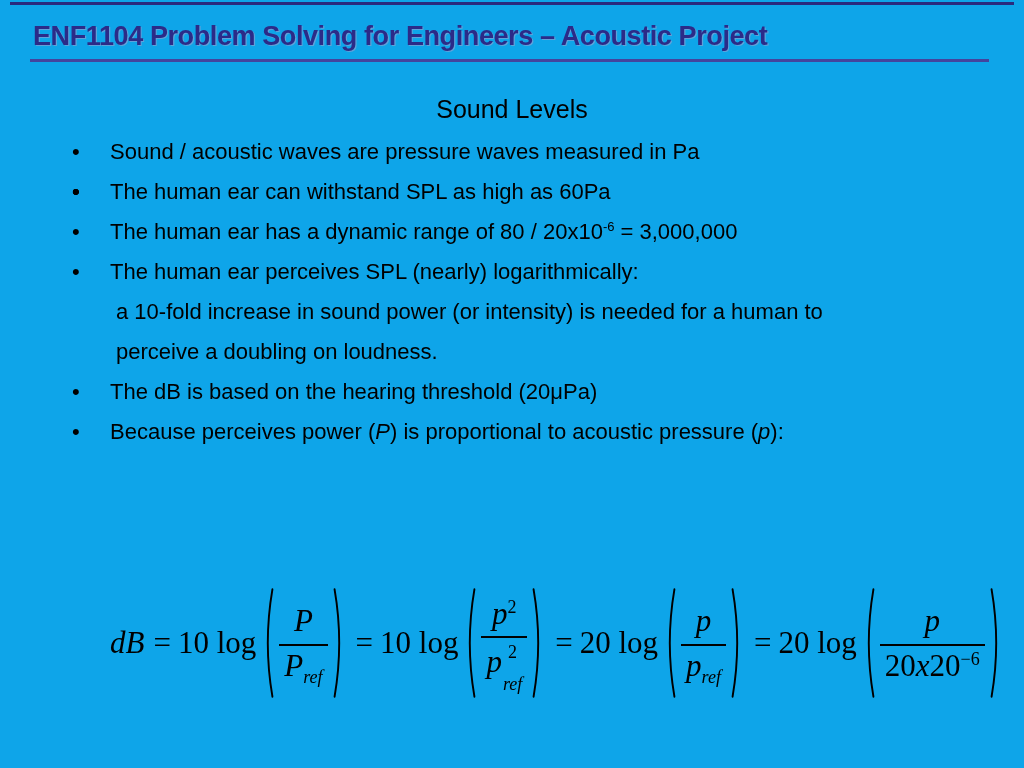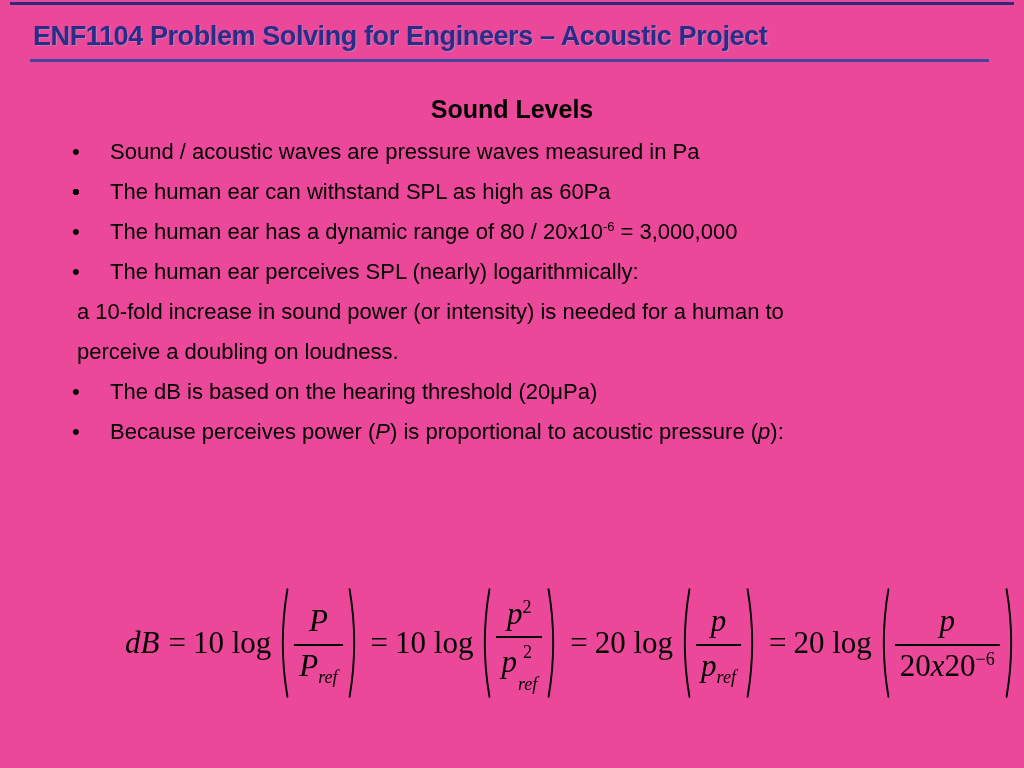--- a/index.html
+++ b/index.html
@@ -1,40 +1,40 @@
 <!DOCTYPE html>
 <html><head>
 <meta charset="utf-8">
 <style>
   html,body{margin:0;padding:0;background:#fff;}
   body{width:1024px;height:768px;overflow:hidden;position:relative;
        font-family:"Liberation Sans",sans-serif;color:#000;}
-  .slide{position:absolute;inset:0;background:#ec4899;}
+  .slide{position:absolute;inset:0;background:#0ea5e9;}
 
   
   .top-line{position:absolute;top:2px;left:10px;right:10px;height:3px;background:#2A2A7E;}
   .header-title{position:absolute;top:21px;left:33px;font-weight:bold;font-size:27px;
       letter-spacing:-0.4px;color:#2B2B88;white-space:nowrap;
       text-shadow:1.2px 1.2px 0.6px rgba(160,160,205,0.55);}
   .header-underline{position:absolute;top:59px;left:30px;width:959px;height:3px;background:#44449E;}
 
   
   .slide-title{position:absolute;top:95px;left:0;right:0;text-align:center;
-      font-size:25px;font-weight:bold;}
+      font-size:25px;font-weight:normal;}
   ul.bullets{position:absolute;top:132px;left:0;right:0;margin:0;padding:0;list-style:none;}
   .li{position:relative;padding-left:110px;font-size:22px;line-height:40px;}
   .li .marker{position:absolute;left:72px;top:0;}
-  .li.sub{padding-left:77px;}
+  .li.sub{padding-left:116px;}
   .li sup{font-size:13px;line-height:0;position:relative;top:-8px;vertical-align:baseline;}
   .it{font-style:italic;}
 
   
   .formula{position:absolute;left:110px;top:584px;height:118px;display:flex;align-items:center;
       font-family:"Liberation Serif",serif;font-size:31px;white-space:nowrap;}
-  .flhs{margin-right:2px;margin-left:15px;}
+  .flhs{margin-right:2px;}
   .feq{margin:0 7px;}
   .fcoef{margin-right:2px;}
   .paren{height:112px;width:16px;flex:0 0 16px;margin:0 2px;display:inline-block;}
   .paren svg{width:100%;height:100%;display:block;}
   .flip{transform:scaleX(-1);}
   .frac{display:inline-flex;flex-direction:column;align-items:center;margin:0 1px;}
   .frac .num,.frac .den{display:inline-block;line-height:1.15;padding:0 5px;text-align:center;}
   .frac .bar{display:block;align-self:stretch;height:0;border-top:2px solid #000;margin:5px 0 2px;}
   .formula sup{font-size:18px;line-height:0;position:relative;top:-11px;vertical-align:baseline;}
   .formula sub{font-size:18px;line-height:0;position:relative;top:7px;vertical-align:baseline;font-style:italic;}

